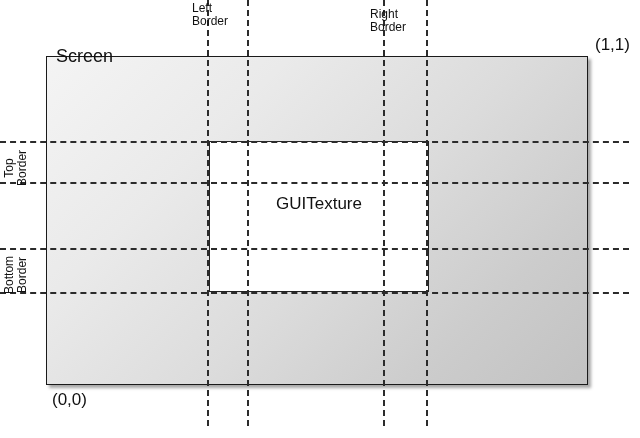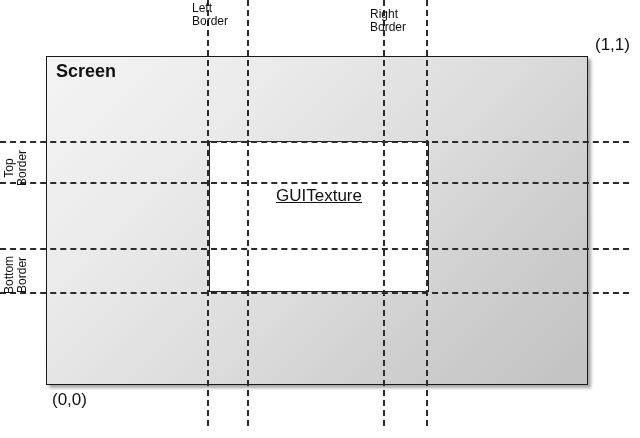--- a/index.html
+++ b/index.html
@@ -73,30 +73,28 @@
   .side-lbl {
     font-size: 12px;
     transform: rotate(-90deg);
     transform-origin: center center;
     text-align: center;
     width: 96px;
   }
   #screen-label {
     font-size: 18px;
     left: 56px;
-    top: 62px;
-    font-weight: bold;
+    top: 47px;
   }
   #guitexture-label {
     font-size: 17px;
     left: 209px;
-    top: 187px;
+    top: 195px;
     width: 220px;
     text-align: center;
-    text-decoration: underline;
   }
   #coord-topright {
     font-size: 17px;
     left: 595px;
     top: 36px;
   }
   #coord-bottomleft {
     font-size: 17px;
     left: 4px;
     top: 391px;

